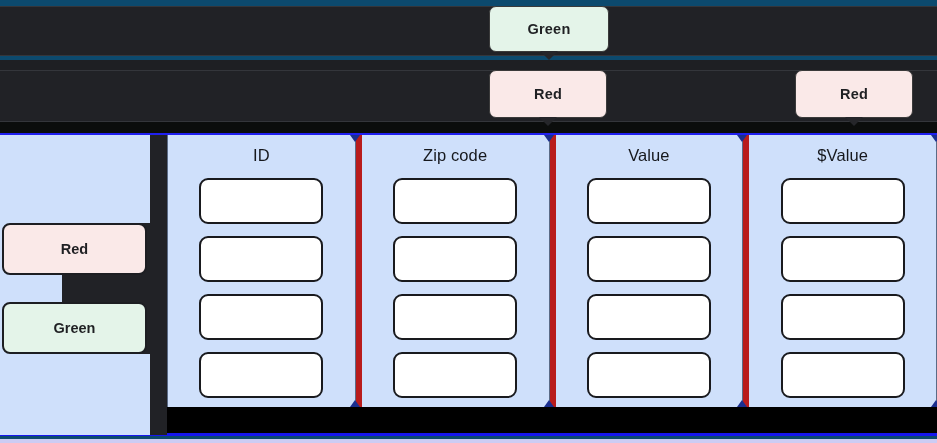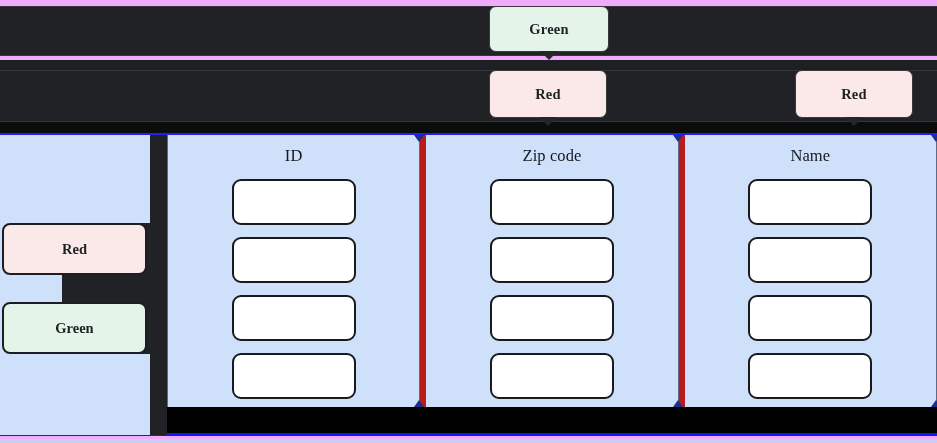--- a/index.html
+++ b/index.html
@@ -2,21 +2,21 @@
 <html><head>
 <meta charset="utf-8">
 <style>
   * { box-sizing: border-box; margin: 0; padding: 0; }
   html, body {
     width: 937px; height: 443px;
     background: #000000;
     font-family: "Liberation Sans", sans-serif;
     overflow: hidden;
   }
-  #root { position: relative; width: 937px; height: 443px; background: #f0abfc; font-family: Liberation Serif, serif; }
+  #root { position: relative; width: 937px; height: 443px; background: #0c4a6e; }
 
   
   .dark-band {
     position: absolute; left: 0; width: 937px;
     background: #212226;
     border-top: 1px solid #34363b;
     border-bottom: 1px solid #34363b;
   }
   #band-top   { top: 6px;  height: 50px; }
   #band-mid   { top: 60px; height: 10px; background:#1e1f23; border:none; }
@@ -211,27 +211,36 @@
         <div class="col-header">Zip code</div>
         <div class="cell first"></div>
         <div class="cell"></div>
         <div class="cell"></div>
         <div class="cell"></div>
       </div>
 
       <div class="col">
         <span class="col-nub"></span>
         <span class="col-nub bottom"></span>
-        <div class="col-header">Name</div>
-        <div class="cell first"></div>
-        <div class="cell"></div>
-        <div class="cell"></div>
-        <div class="cell"></div>
-      </div>
-
-
+        <div class="col-header">Value</div>
+        <div class="cell first"></div>
+        <div class="cell"></div>
+        <div class="cell"></div>
+        <div class="cell"></div>
+      </div>
+
+
+      <div class="col">
+        <span class="col-nub"></span>
+        <span class="col-nub bottom"></span>
+        <div class="col-header">$Value</div>
+        <div class="cell first"></div>
+        <div class="cell"></div>
+        <div class="cell"></div>
+        <div class="cell"></div>
+      </div>
 
     </div>
   </div>
 
   <div id="bottom-strip"></div>
 
 </div>
 
 </body></html>

